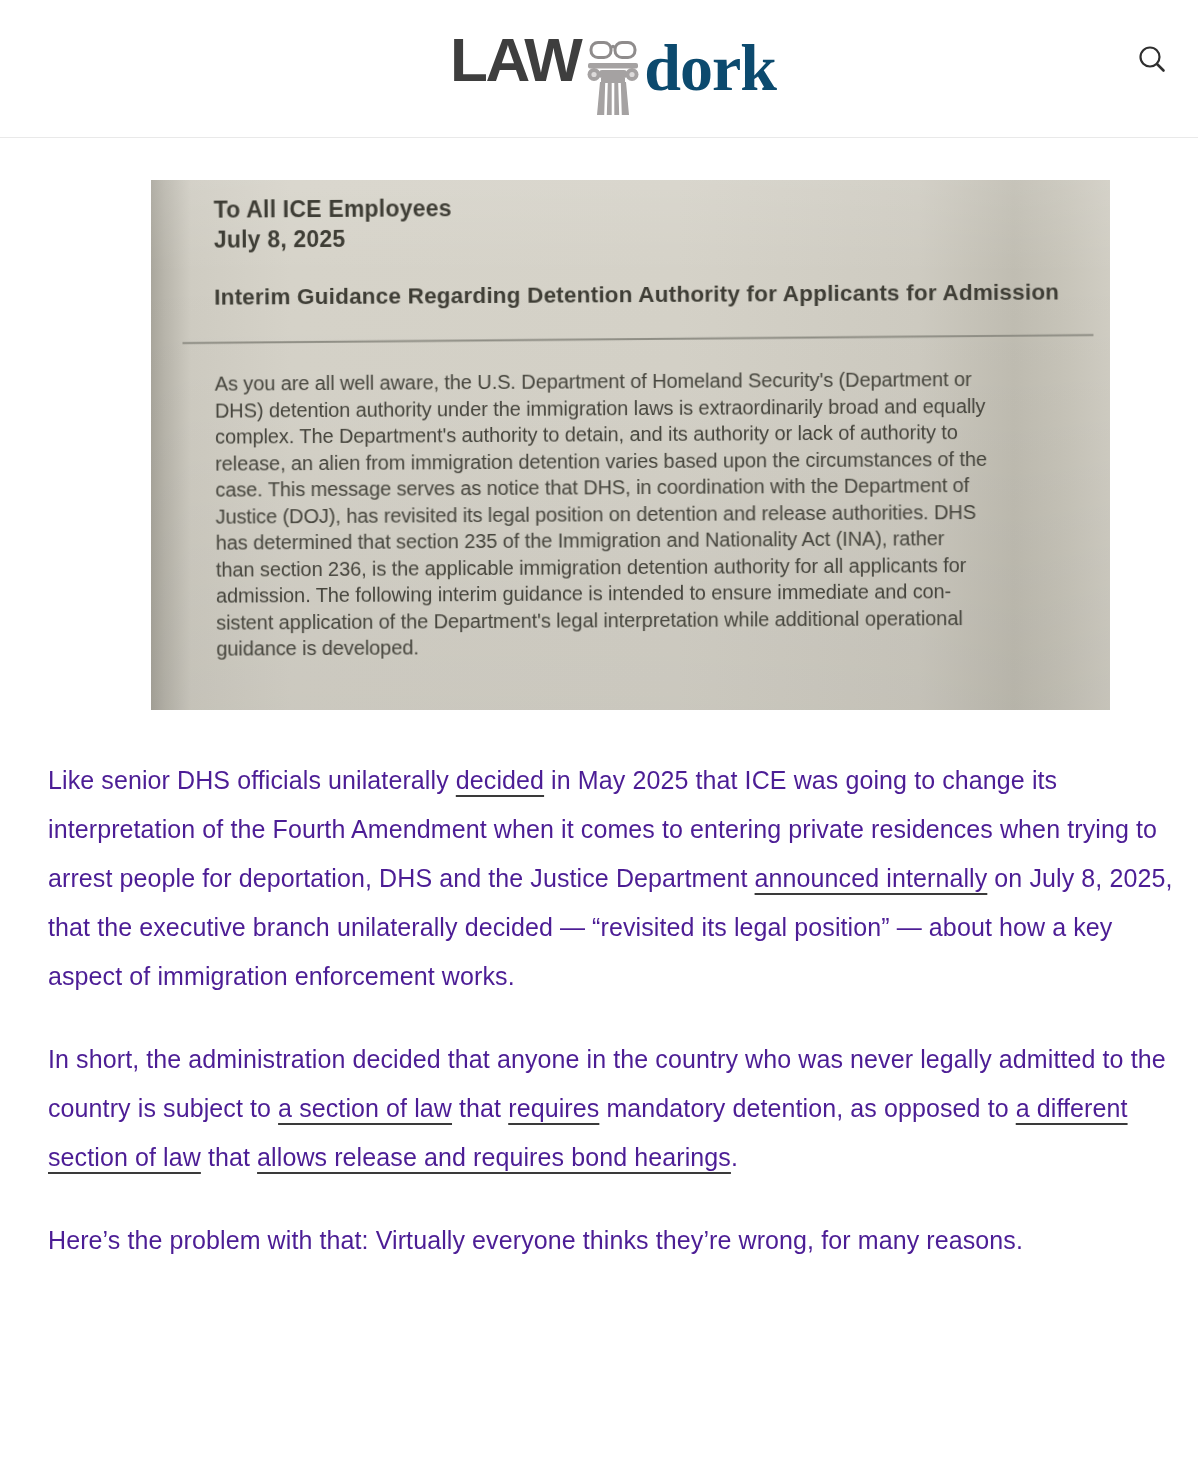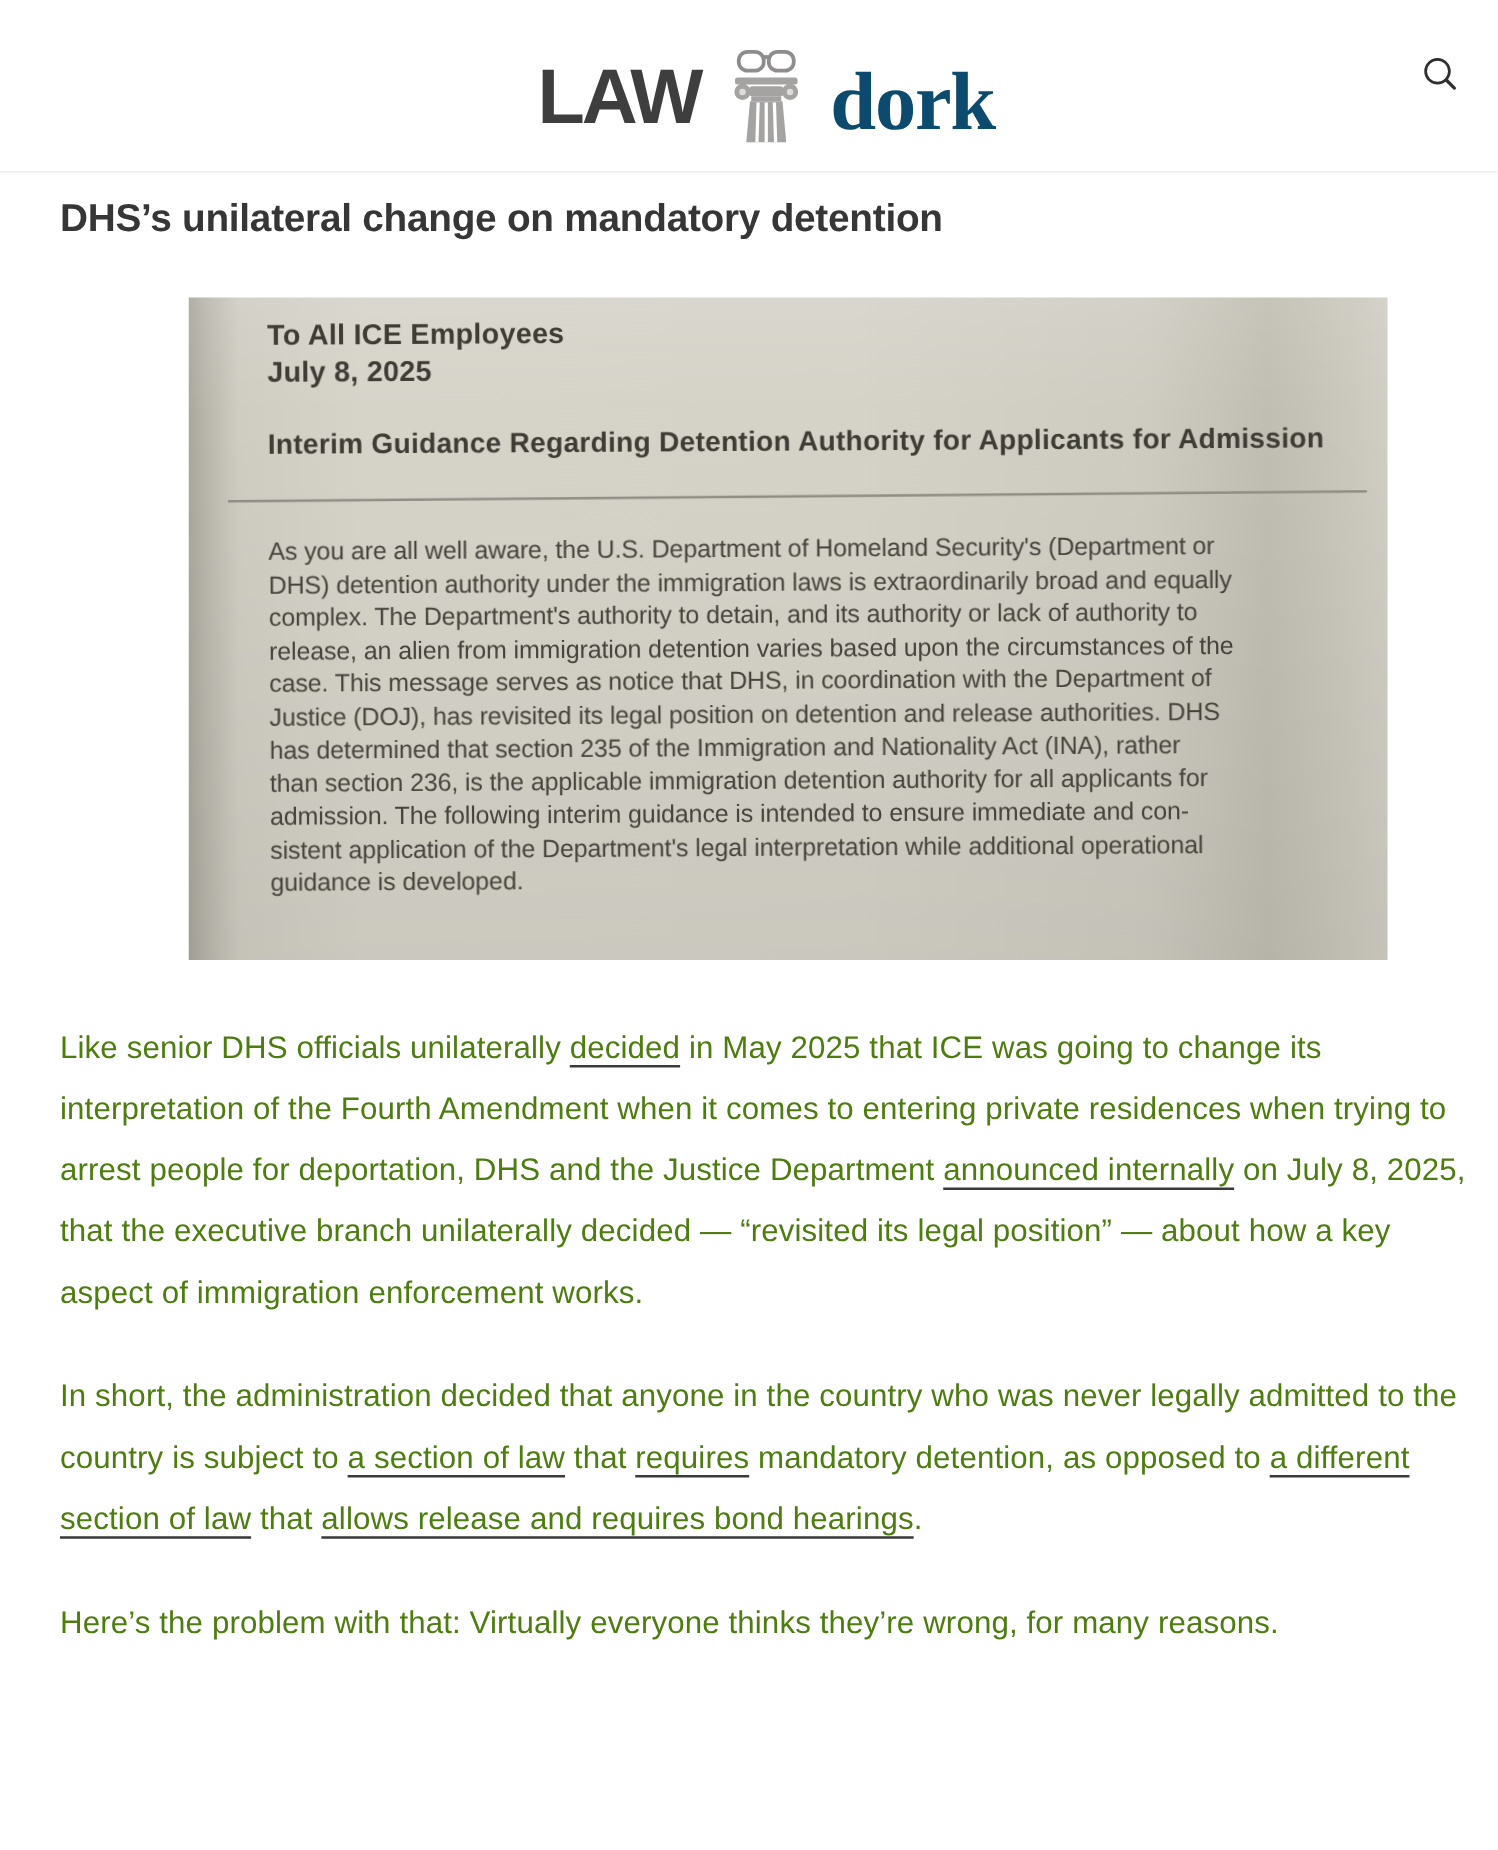--- a/index.html
+++ b/index.html
@@ -16,25 +16,24 @@
     position: relative;
     height: 138px;
     border-bottom: 1px solid #e9e9e9;
     display: flex;
     align-items: center;
     justify-content: center;
     background: #fff;
   }
   .logo {
     display: flex;
-    align-items: flex-end;
+    align-items: flex-start;
     text-decoration: none;
     cursor: pointer;
     transform: translateX(14px);
-    gap: 20px;
   }
   .logo-law {
     font-family: "Liberation Sans", sans-serif;
     font-weight: 800;
     font-size: 62px;
     letter-spacing: -2.5px;
     color: #3e3e3e;
     line-height: 1;
   }
   .logo-icon {
@@ -116,21 +115,21 @@
     line-height: 26.5px;
     letter-spacing: -0.1px;
     white-space: nowrap;
     color: #45443c;
   }
 
   
   .article-body {
     margin-top: 12px;
     width: 1140px;
-    color: #4d7c0f;
+    color: #4c1d95;
   }
   .para {
     margin: 34px 0 0 0;
     font-size: 25px;
     line-height: 49px;
     letter-spacing: 0.1px;
   }
   .para:first-child { margin-top: 46px; }
   .para a {
     color: inherit;
@@ -175,21 +174,20 @@
   </a>
   <button class="search-btn" aria-label="Search">
     <svg width="30" height="30" viewBox="0 0 30 30">
       <circle cx="13" cy="13" r="9.5" fill="none" stroke="#2f2f2f" stroke-width="2.2"></circle>
       <line x1="20" y1="20" x2="26.5" y2="26.5" stroke="#2f2f2f" stroke-width="2.6" stroke-linecap="round"></line>
     </svg>
   </button>
 </header>
 
 <main class="content">
-  <h1 class="article-title">DHS’s unilateral change on mandatory detention</h1>
 
   <figure class="memo-photo">
     <div class="memo-inner">
       <div class="memo-head">
         <div>To All ICE Employees</div>
         <div>July 8, 2025</div>
       </div>
       <div class="memo-title">Interim Guidance Regarding Detention Authority for Applicants for Admission</div>
       <hr class="memo-rule">
       <div class="memo-body">

